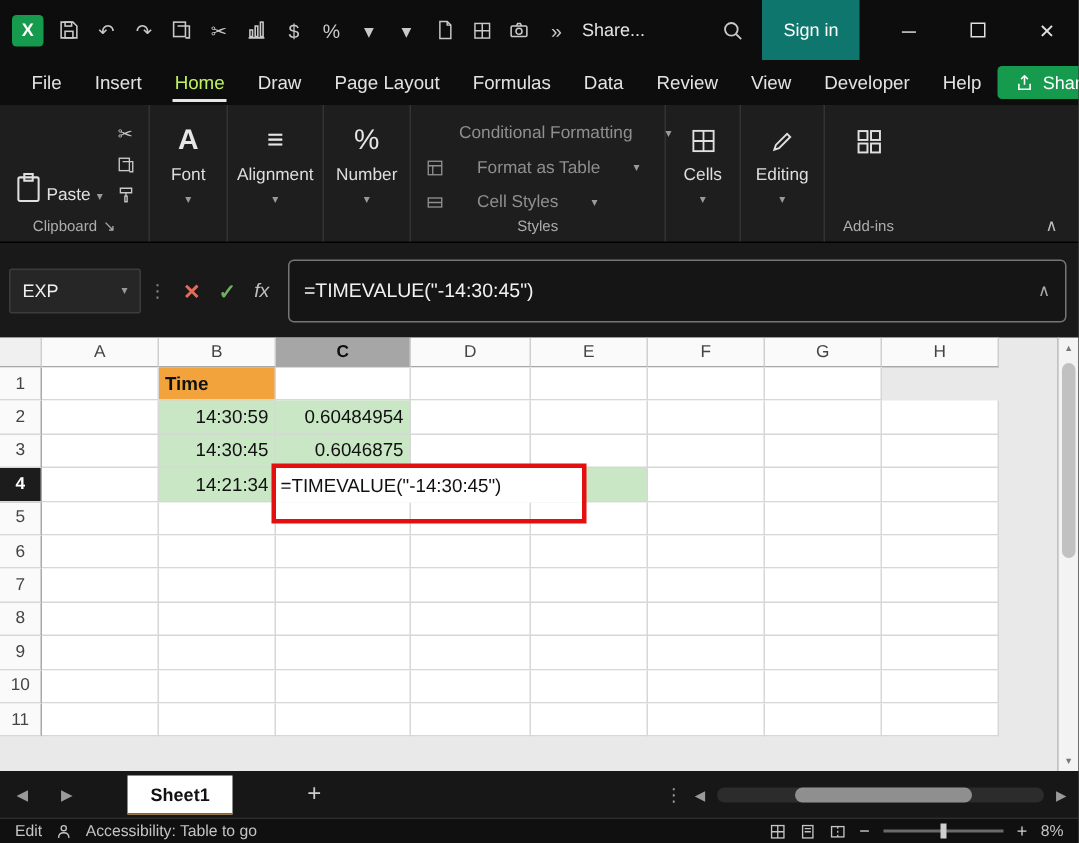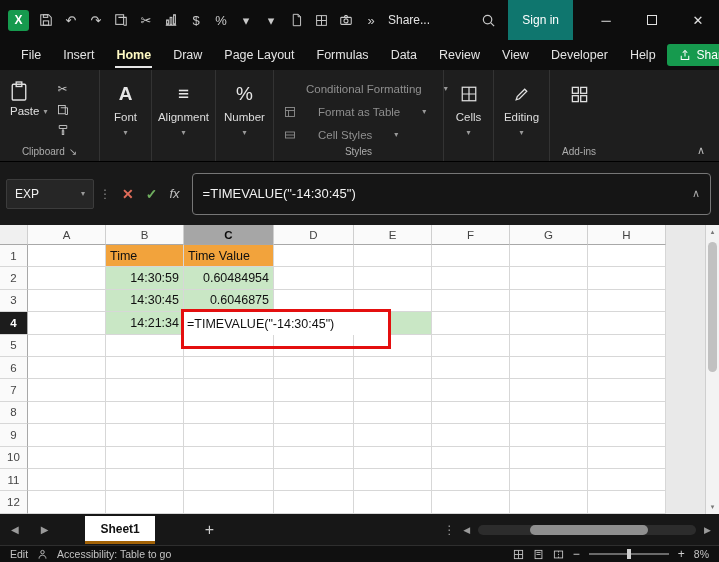--- a/index.html
+++ b/index.html
@@ -13,30 +13,30 @@
   .ticon{flex:none;color:#c9c9c9;font-size:13px;line-height:1;display:flex;align-items:center;justify-content:center;width:16px;height:16px}
   .tb-text{font-size:12px;color:#e3e3e3;white-space:nowrap}
   .t-right{margin-left:auto;display:flex;align-items:center;gap:4px}
   .signin{background:#0f766e;color:#fff;font-size:12px;padding:18px 14px;border-radius:2px;margin:0 8px;white-space:nowrap}
   .winbtn{width:42px;height:40px;display:flex;align-items:center;justify-content:center;color:#e0e0e0;font-size:13px}
   .maxbox{width:10px;height:10px;border:1px solid #e0e0e0}
 
   
   .menubar{position:absolute;top:40px;left:0;right:0;height:30px;display:flex;align-items:center;background:#0d0d0d;padding-left:10px;font-size:12.5px;color:#e3e3e3}
   .mitem{padding:7px 11px;position:relative;white-space:nowrap}
-  .mitem.active{font-weight:700;color:#fef9c3}
+  .mitem.active{font-weight:400;color:#bef264}
   .mitem.active::after{content:"";position:absolute;left:10px;right:10px;bottom:1px;height:2px;background:#e6e6e6}
   .share{margin-left:auto;margin-right:8px;background:#169a4e;color:#fff;display:flex;gap:6px;align-items:center;padding:4px 12px;border-radius:3px;font-size:12px}
 
   
   .ribbon{position:absolute;top:70px;left:0;right:0;height:92px;background:#1e1e1e;border-bottom:1px solid #000;display:flex}
   .group{position:relative;height:100%;border-right:1px solid #333;flex:none}
   .glabel{position:absolute;bottom:4px;left:0;right:0;display:flex;gap:4px;align-items:center;justify-content:center;font-size:10px;color:#adadad}
   .cliprow{display:flex;gap:10px;padding:10px 8px 0 10px}
-  .paste{display:flex;flex-direction:column;align-items:flex-start;gap:3px;color:#e0e0e0;font-size:11.5px}
+  .paste{display:flex;align-items:flex-end;gap:3px;color:#e0e0e0;font-size:11.5px}
   .minis{display:flex;flex-direction:column;gap:8px;padding-top:2px;color:#c9c9c9;font-size:12px}
   .bigbtn{display:flex;flex-direction:column;align-items:center;gap:5px;padding-top:12px;color:#dedede;font-size:11.5px;height:100%;justify-content:flex-start}
   .bigicon{height:24px;display:flex;align-items:center;justify-content:center;font-size:19px;color:#e6e6e6}
   .lblrow{display:flex;align-items:center;gap:4px;white-space:nowrap}
   .chev{font-size:8px;color:#9a9a9a}
   .styles-col{display:flex;flex-direction:column;padding:8px 0 0 10px;gap:2px}
   .styleitem{display:flex;align-items:center;gap:22px;color:#8f8f8f;font-size:11.5px;height:21px;white-space:nowrap}
   .collapse{position:absolute;right:14px;bottom:4px;color:#bbb;font-size:11px}
 
   
@@ -58,36 +58,36 @@
   .cols>div:nth-child(4){width:90px}
   .cols>div:nth-child(5){width:80px}
   .hr{height:20px}
   .hr>div{background:#fafafa;border-right:1px solid #cfcfcf;border-bottom:1px solid #a8a8a8;display:flex;align-items:center;justify-content:center;font-size:11.5px;color:#444}
   .hr>div:first-child{background:#f0f0f0}
   .hr>div.selc{background:#a6a6a6;color:#0c0c0c;font-weight:700}
   .r{height:22.4px}
   .r>div{background:#fff;border-right:1px solid #d7d7d7;border-bottom:1px solid #d7d7d7;display:flex;align-items:center;padding:0 4px;font-size:12.5px;color:#111;overflow:hidden}
   .r>div:first-child{background:#fafafa;justify-content:center;padding:0;font-size:11.5px;color:#444;border-right:1px solid #a8a8a8}
   .r>div.selr{background:#1c1c1c;color:#fff;font-weight:700}
-  .org{background:#f2a33c !important;font-weight:400;color:#161616}
+  .org{background:#f2a33c !important;font-weight:700;color:#161616}
   .grn{background:#c9e7c5 !important}
   .num{justify-content:flex-end}
   .editbox{position:absolute;left:184px;top:87px;width:204px;height:23px;background:#fff;display:flex;align-items:center;padding:0 3px;font-size:12.5px;color:#111;white-space:nowrap;overflow:hidden}
   .redbox{position:absolute;left:181px;top:84px;width:210px;height:40px;border:3px solid #e40f0f;pointer-events:none}
 
   
   .vscroll{position:absolute;top:225px;right:0;width:14px;height:289px;background:#f3f3f3;border-left:1px solid #cfcfcf}
   .varrow{height:14px;display:flex;align-items:center;justify-content:center;font-size:7px;color:#777}
   .varrow.down{position:absolute;bottom:0;left:0;right:0}
   .vthumb{position:absolute;top:17px;left:2px;width:9px;height:130px;background:#c1c1c1;border-radius:5px}
 
   
   .tabsbar{position:absolute;top:514px;left:0;right:0;height:31px;background:#171717;display:flex;align-items:center;font-size:12px;color:#bbb}
   .tabnav{padding:0 11px;font-size:10px;color:#9a9a9a}
-  .sheettab{background:#fff;color:#111;font-weight:700;padding:6px 15px 5px;margin-left:26px;border-bottom:3px solid #a16207;font-size:12px}
+  .sheettab{background:#fff;color:#111;font-weight:700;padding:6px 15px 5px;margin-left:26px;border-bottom:1px solid #a16207;font-size:12px}
   .addsheet{margin-left:42px;font-size:16px;color:#ccc;padding:0 8px}
   .hscroll-group{margin-left:auto;display:flex;align-items:center;gap:8px;padding-right:8px;color:#9a9a9a}
   .hdots{font-size:12px}
   .harrow{font-size:9px}
   .htrack{width:218px;height:10px;background:#2c2c2c;border-radius:5px;position:relative}
   .hthumb{position:absolute;left:52px;width:118px;height:10px;background:#8f8f8f;border-radius:5px}
 
   
   .statusbar{position:absolute;top:545px;left:0;right:0;height:17px;background:#101010;border-top:1px solid #2e2e2e;display:flex;align-items:center;font-size:10.5px;color:#c4c4c4;padding:0 10px;gap:9px}
   .sb-right{margin-left:auto;display:flex;align-items:center;gap:9px}
@@ -359,21 +359,20 @@
       <div>D</div>
       <div>E</div>
       <div>F</div>
       <div>G</div>
       <div>H</div>
     </div>
     <div class="cols r">
       <div>1</div>
       <div></div>
       <div class="org">Time</div>
-      <div class="org">Time Value</div>
       <div></div>
         <div></div>
         <div></div>
         <div></div>
         <div></div>
     </div>
     <div class="cols r">
       <div>2</div>
       <div></div>
       <div class="grn num">14:30:59</div>
@@ -467,31 +466,20 @@
         <div></div>
         <div></div>
         <div></div>
         <div></div>
         <div></div>
         <div></div>
         <div></div>
     </div>
     <div class="cols r">
       <div>11</div>
-      <div></div>
-        <div></div>
-        <div></div>
-        <div></div>
-        <div></div>
-        <div></div>
-        <div></div>
-        <div></div>
-    </div>
-    <div class="cols r">
-      <div>12</div>
       <div></div>
         <div></div>
         <div></div>
         <div></div>
         <div></div>
         <div></div>
         <div></div>
         <div></div>
     </div>
 

